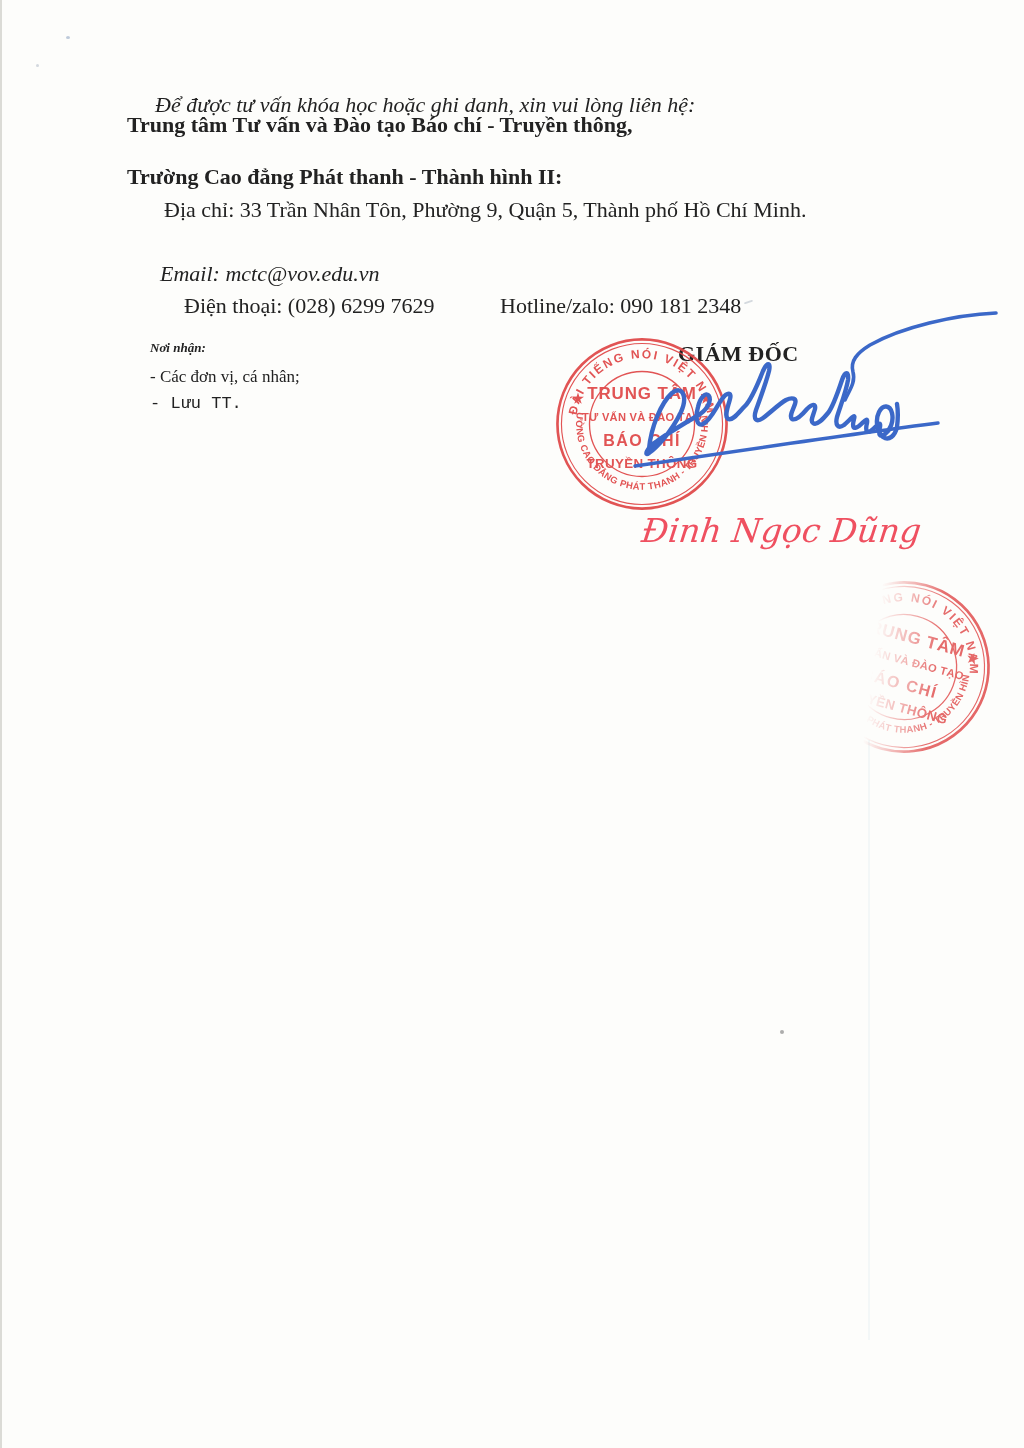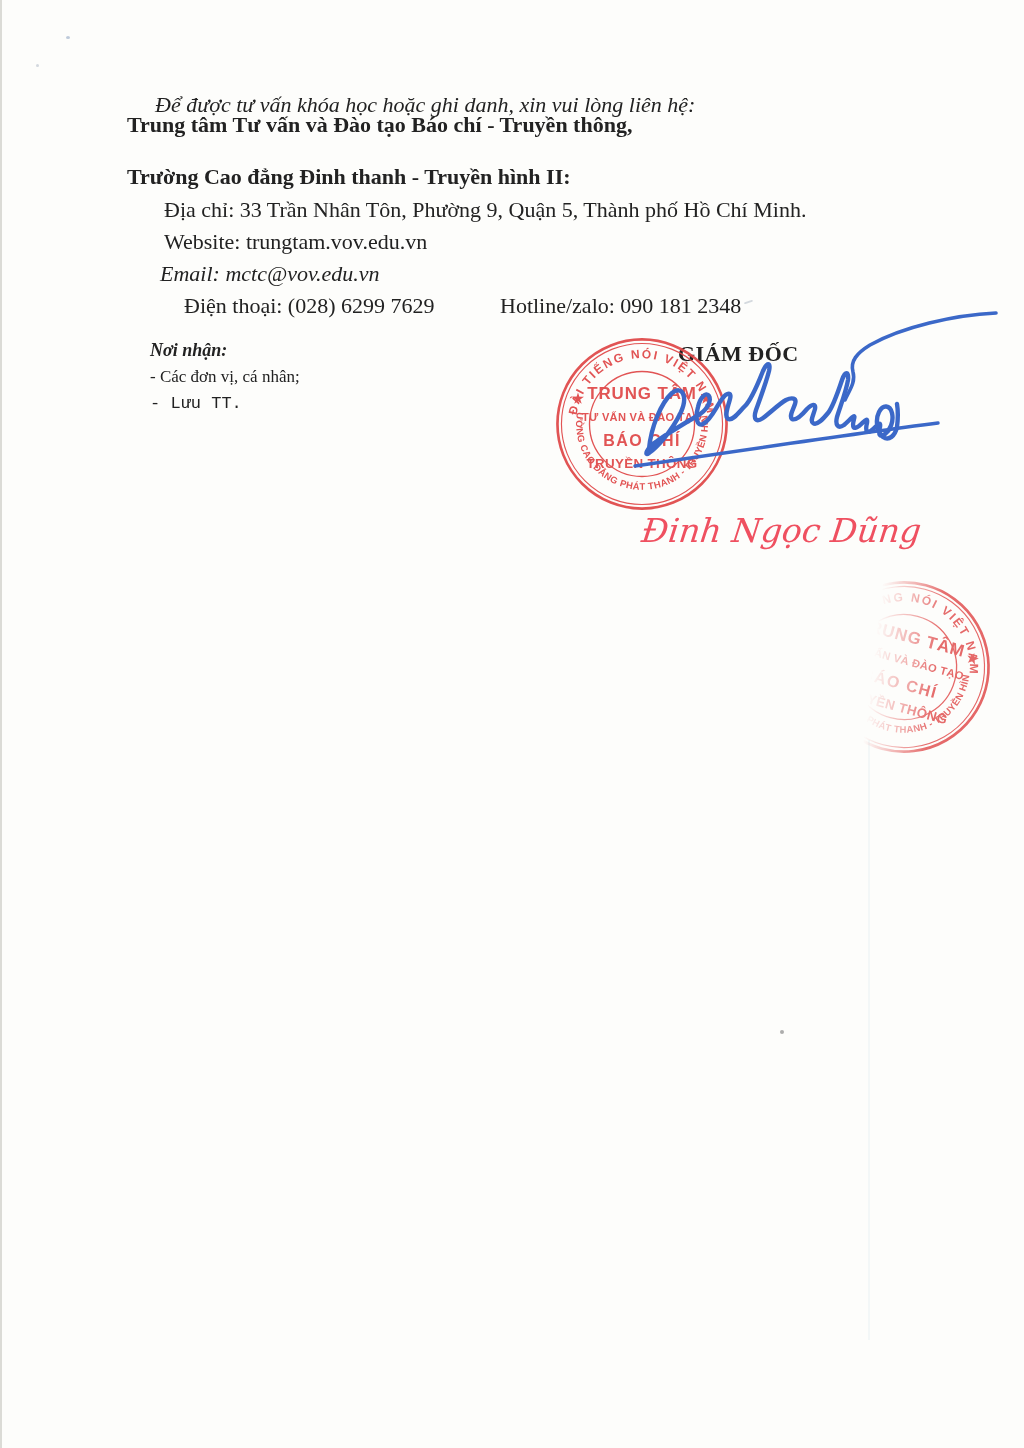--- a/index.html
+++ b/index.html
@@ -23,21 +23,21 @@
     position:absolute;left:0;top:0;width:2px;height:100%;
     background:#d2d2cd;opacity:.8;
   }
   .scan-streak{
     position:absolute;top:740px;left:868px;width:2px;height:600px;
     background:#dfeaf0;opacity:.35;
   }
   .line{position:absolute;white-space:nowrap;font-size:22px;line-height:26px;}
   .intro{font-style:italic;}
   .org{font-weight:bold;}
-  .recipients-heading{position:absolute;font-size:18px;font-weight:bold;font-style:italic;white-space:nowrap;}
+  .recipients-heading{position:absolute;font-size:13px;font-weight:bold;font-style:italic;white-space:nowrap;}
   .recipient{position:absolute;font-size:17px;white-space:nowrap;}
   .director-title{position:absolute;font-size:22px;font-weight:bold;letter-spacing:.5px;white-space:nowrap;}
   .hotline{position:absolute;left:316px;top:0;}
   .stamp-wrap{position:absolute;width:178px;height:178px;}
   .stamp-main{left:553px;top:335px;opacity:.94;}
   .stamp-partial{
     left:815px;top:578px;opacity:.85;
     -webkit-mask-image:linear-gradient(97deg, rgba(0,0,0,0) 0%, rgba(0,0,0,0) 34%, rgba(0,0,0,.45) 50%, rgba(0,0,0,.95) 66%, #000 100%);
     mask-image:linear-gradient(97deg, rgba(0,0,0,0) 0%, rgba(0,0,0,0) 34%, rgba(0,0,0,.45) 50%, rgba(0,0,0,.95) 66%, #000 100%);
   }
@@ -77,23 +77,22 @@
 </head>
 <body>
 
 <div class="page">
 
   <div class="scan-edge-left"></div>
   <div class="scan-streak"></div>
 
   <div class="line intro" style="left:127px;top:92px;margin-left:28px;">Để được tư vấn khóa học hoặc ghi danh, xin vui lòng liên hệ:</div>
   <div class="line org" style="left:127px;top:112px;">Trung tâm Tư vấn và Đào tạo Báo chí - Truyền thông,</div>
-  <div class="line org" style="left:127px;top:164px;">Trường Cao đẳng Đinh thanh - Truyền hình II:</div>
+  <div class="line org" style="left:127px;top:164px;">Trường Cao đẳng Phát thanh - Thành hình II:</div>
   <div class="line" style="left:164px;top:197px;">Địa chỉ: 33 Trần Nhân Tôn, Phường 9, Quận 5, Thành phố Hồ Chí Minh.</div>
-  <div class="line" style="left:164px;top:229px;">Website: trungtam.vov.edu.vn</div>
   <div class="line" style="left:160px;top:261px;font-style:italic;">Email: mctc@vov.edu.vn</div>
   <div class="line" style="left:164px;top:293px;margin-left:20px;">
     <span>Điện thoại: (028) 6299 7629</span>
     <span class="hotline">Hotline/zalo: 090 181 2348</span>
   </div>
 
   <div class="recipients-heading" style="left:150px;top:340px;">Nơi nhận:</div>
   <div class="recipient" style="left:150px;top:367px;">- Các đơn vị, cá nhân;</div>
   <div class="recipient" style="left:150px;top:394px;font-family:Liberation Mono, monospace;">- Lưu TT.</div>
 

